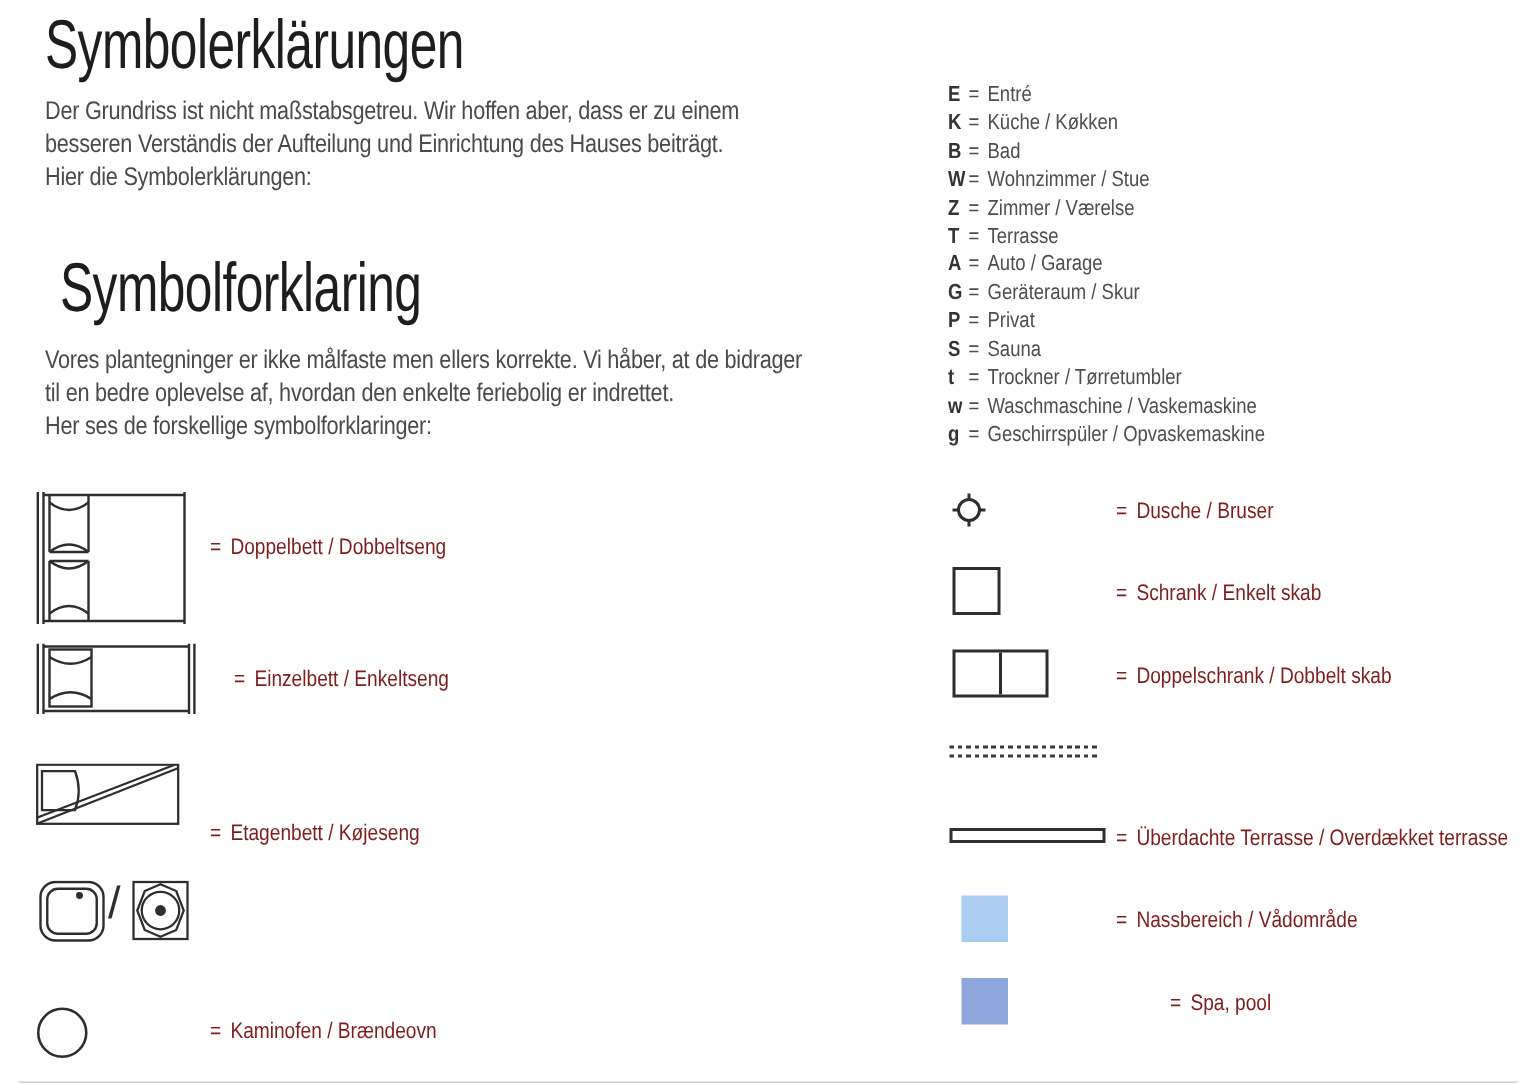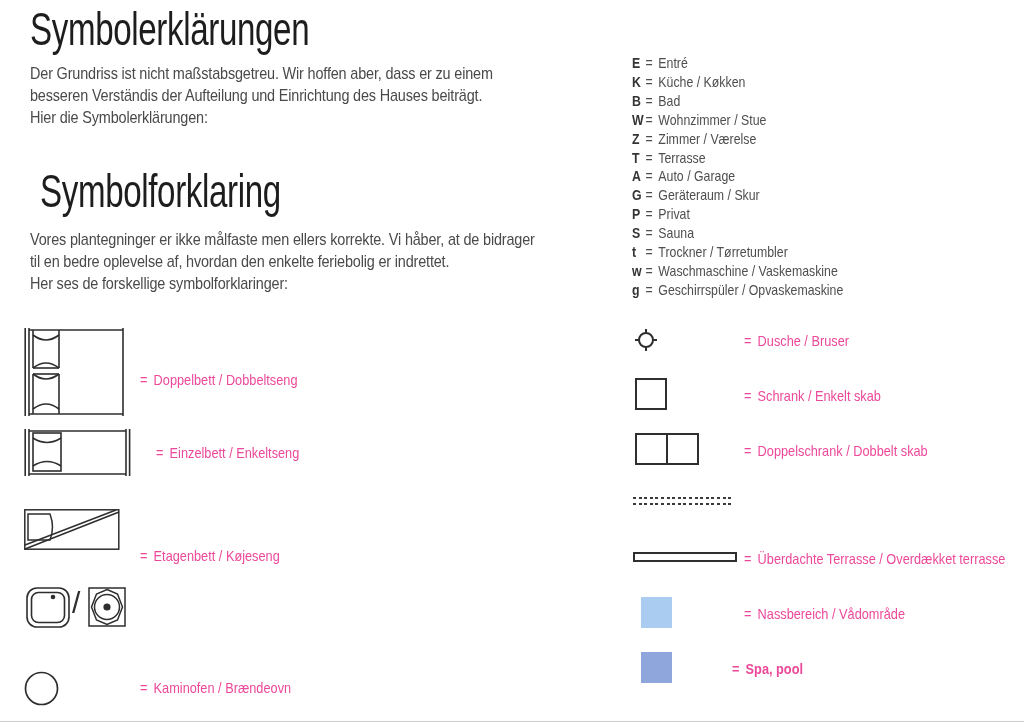--- a/index.html
+++ b/index.html
@@ -1,36 +1,36 @@
 <!DOCTYPE html>
 <html><head>
 <meta charset="utf-8">
 <style>
   html,body{margin:0;padding:0;background:#ffffff;}
   .page{
     position:relative;width:1024px;height:723px;background:#ffffff;overflow:hidden;
-    font-family:"Liberation Sans","DejaVu Sans",sans-serif;color:#4a4a4a;
+    font-family:"Liberation Sans","DejaVu Sans",sans-serif;color:#4a4a4a;border-radius:20px;
   }
   .abs{position:absolute;}
   .cx{transform:scaleX(0.85);transform-origin:0 0;display:block;}
   h1{
     margin:0;font-size:46px;font-weight:400;color:#1d1d1d;letter-spacing:-0.5px;
     transform:scaleX(0.72);transform-origin:0 0;white-space:nowrap;
   }
   .intro{
     font-size:17px;line-height:22px;color:#4a4a4a;white-space:pre-line;
     transform:scaleX(0.85);transform-origin:0 0;letter-spacing:-0.2px;width:700px;
   }
   
   .codes{left:632px;top:54px;font-size:14.5px;line-height:18.9px;color:#4e4e4e;white-space:nowrap;}
   .codes .row{display:block;}
   .codes .lt{display:inline-block;width:16px;font-weight:bold;color:#343434;}
   .codes .eq{display:inline-block;width:15px;color:#4e4e4e;}
   
-  .label{position:absolute;font-size:15px;color:#ec4899;white-space:nowrap;}
+  .label{position:absolute;font-size:15px;color:#7f1d1d;white-space:nowrap;}
   .label .in{transform:scaleX(0.85);transform-origin:0 0;display:inline-block;white-space:nowrap;}
   .label .eq{display:inline-block;width:16px;}
   svg{display:block;}
   .stroke{stroke:#2e2e2e;fill:none;}
   .box{box-sizing:border-box;border:2px solid #2f2f2f;position:absolute;background:transparent;}
   .dbox-mid{position:absolute;left:50%;top:0;bottom:0;width:2px;background:#2f2f2f;margin-left:-1px;}
   .dotrow{height:2px;background-image:repeating-linear-gradient(90deg,#3a3a3a 0 3px,transparent 3px 5.6px);}
   .dotgap{height:4px;}
   .swatch{position:absolute;width:31px;height:31px;}
   .slash{position:absolute;font-size:30px;font-weight:400;color:#2e2e2e;}
@@ -83,21 +83,21 @@
       <path d="M9,7 Q22,17 35,7"></path>
         <line x1="9" y1="40" x2="35" y2="40"></line>
         <path d="M9,40 Q22,30 35,40"></path>
       <line x1="9" y1="46" x2="9" y2="86"></line>
         <line x1="35" y1="46" x2="35" y2="86"></line>
       <line x1="9" y1="46" x2="35" y2="46"></line>
         <path d="M9,46 Q22,56 35,46"></path>
         <path d="M9,81 Q22,71 35,81"></path>
     </g>
   </svg>
-  <div class="label" style="left:140px;top:371px;">
+  <div class="label" style="left:140px;top:356px;">
     <span class="in"><span class="eq">=</span><span>Doppelbett / Dobbeltseng</span></span>
   </div>
 
   <svg class="abs" style="left:24px;top:429px;" width="107" height="47" viewBox="0 0 107 47">
     <g class="stroke" stroke-width="1.6">
       <line x1="1.2" y1="0" x2="1.2" y2="47"></line>
         <line x1="5" y1="0" x2="5" y2="47"></line>
       <line x1="102" y1="0" x2="102" y2="47"></line>
         <line x1="105.6" y1="0" x2="105.6" y2="47"></line>
       <line x1="5" y1="2" x2="102" y2="2"></line>
@@ -182,18 +182,18 @@
   <div class="label" style="left:744px;top:550px;">
     <span class="in"><span class="eq">=</span><span>Überdachte Terrasse / Overdækket terrasse</span></span>
   </div>
 
   <div class="swatch" style="left: 641px; top: 597px; background-color: rgb(171, 204, 241);"></div>
   <div class="label" style="left:744px;top:605px;">
     <span class="in"><span class="eq">=</span><span>Nassbereich / Vådområde</span></span>
   </div>
 
   <div class="swatch" style="left: 641px; top: 652px; background-color: rgb(143, 166, 220);"></div>
-  <div class="label" style="left:732px;top:660px;font-weight:bold;">
+  <div class="label" style="left:780px;top:660px;">
     <span class="in"><span class="eq">=</span><span>Spa, pool</span></span>
   </div>
 
   <div class="hairline"></div>
 </div>
 
 </body></html>

